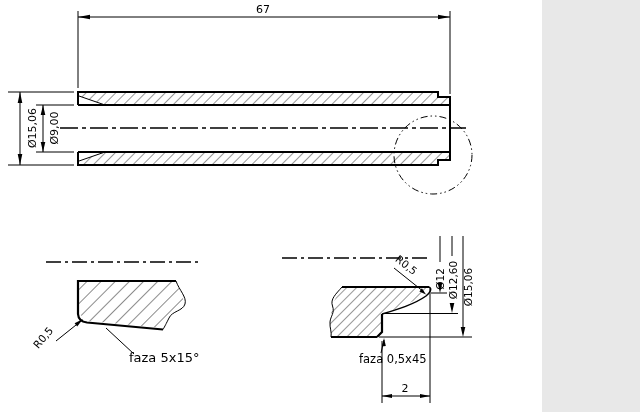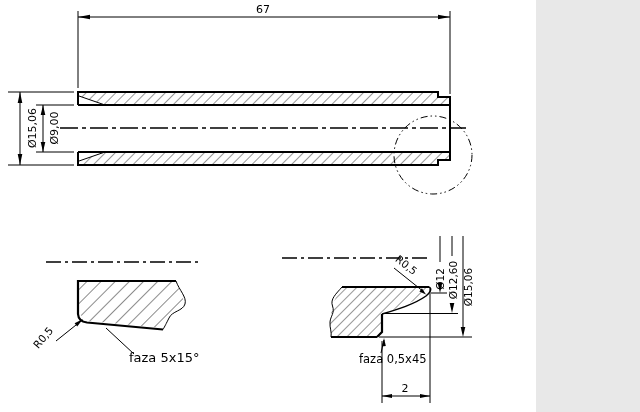--- a/index.html
+++ b/index.html
@@ -2,20 +2,21 @@
 <html><head>
 <meta charset="utf-8">
 <style>
   html,body{margin:0;padding:0;background:#e8e8e8;}
   .canvas{
     position:relative;
     width:536px;height:412px;
     background:#ffffff;
     font-family:"DejaVu Sans", sans-serif;
     overflow:hidden;
+    padding-left:6px;
   }
   svg{position:absolute;left:0;top:0;}
   text{fill:#000;}
   .dimtxt{font-size:11px;}
   .dimtxt-sm{font-size:10.5px;}
   .note{font-size:13px;}
   .note-sm{font-size:11.5px;}
 </style>
 </head>
 <body>

